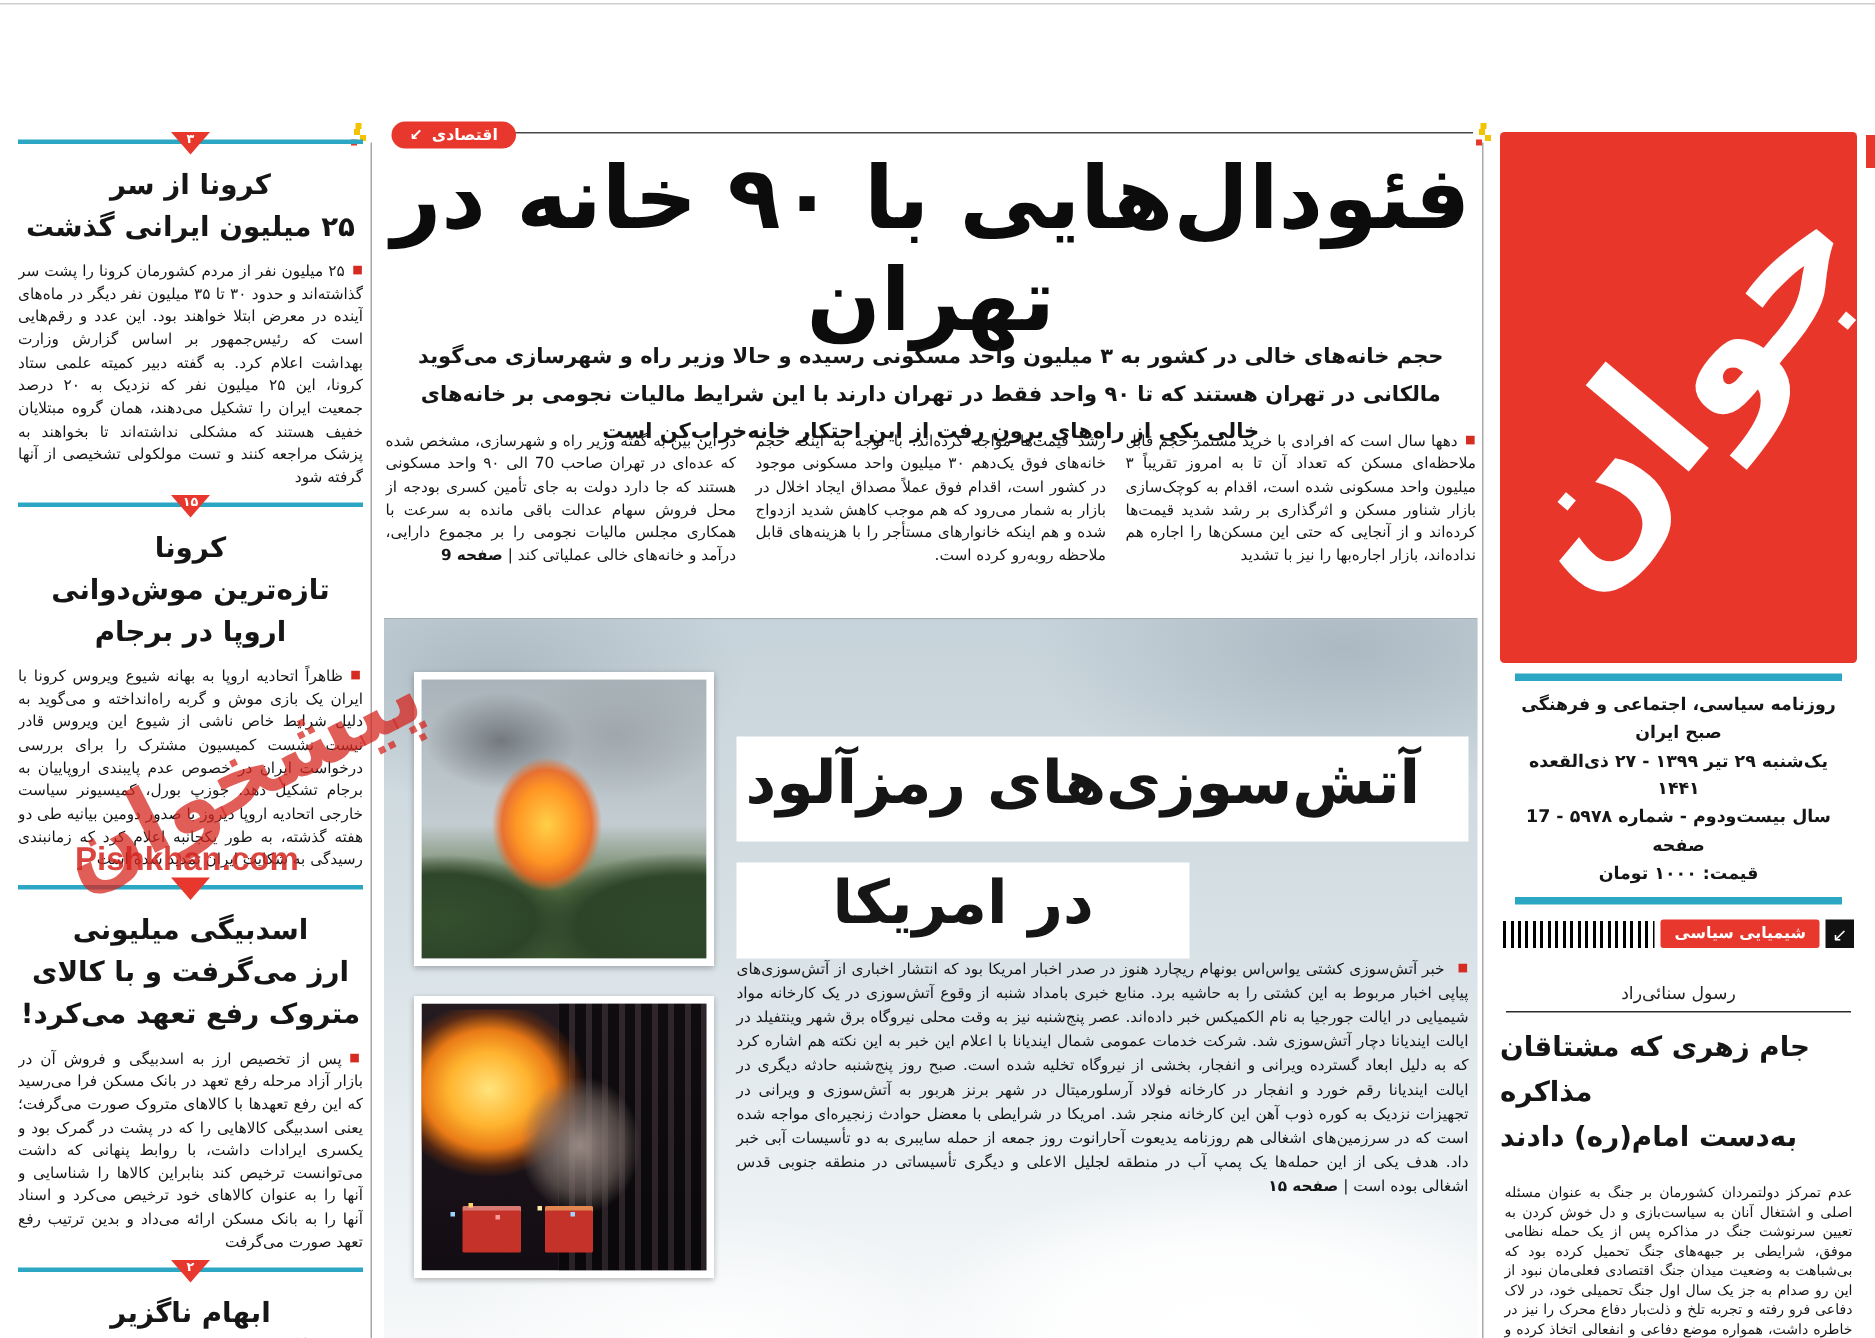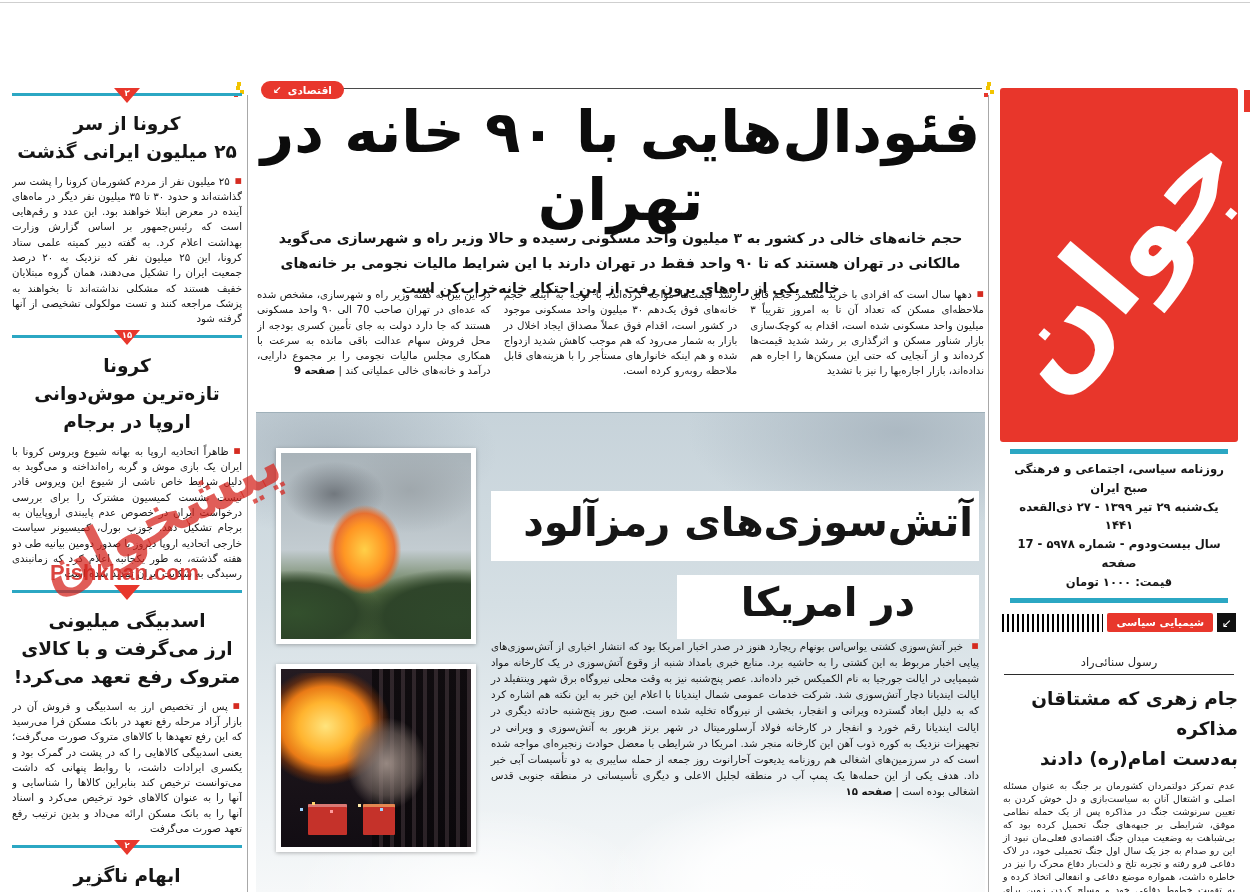--- a/index.html
+++ b/index.html
@@ -24,22 +24,22 @@
   .mast-info { text-align:center; font-size:11.6px; font-weight:bold; line-height:1.62; padding:0 6px; }
   .note-head { display:flex; align-items:center; gap:4px; margin:10px 2px 0; }
   .arrow-sq { width:19px; height:19px; background:#111; color:#fff; font-size:12px;
               display:flex; align-items:center; justify-content:center; flex:0 0 auto; }
   .note-badge { background:#e8372c; color:#fff; font-size:10.5px; font-weight:bold;
                 padding:3px 9px 4px; border-radius:2px; white-space:nowrap; }
   .barcode { flex:1; height:18px;
              background:repeating-linear-gradient(90deg,#000 0 2px,#fff 2px 5px); }
   .note-author { text-align:center; font-size:11.5px; margin:23px 0 5px; color:#222; }
   .note-hr { border:0; border-top:1.5px solid #2b2b2b; margin:0 4px; }
-  .note-title { font-weight:bold; font-size:18.5px; text-align:right; line-height:1.6;
-                margin:9px 0 7px; white-space:pre-line; }
+  .note-title { font-weight:bold; font-size:18.5px; text-align:left; line-height:1.6;
+                margin:9px 0 17px; white-space:pre-line; }
   .note-body { font-size:9.4px; line-height:1.38; text-align:justify; padding:0 3px;
                height:158px; overflow:hidden; }
   .pageref { font-weight:bold; }
 
   
   .leftcol { position:absolute; left:12px; top:84px; width:230px; height:808px; overflow:hidden; }
   .divider { position:relative; height:17px; margin:3px 0 2px; }
   .divider .line { position:absolute; top:6px; left:0; right:0; height:2.5px; background:#2ba7c3; }
   .divider .tri { position:absolute; left:50%; top:1px; transform:translateX(-50%);
                   width:0; height:0; border-left:13px solid transparent;
@@ -99,21 +99,21 @@
   .p2-glow { position:absolute; left:-8%; top:2%; width:75%; height:75%;
     background:radial-gradient(ellipse 50% 48% at 42% 40%, #ffe47d 0%, #ffb42f 38%, #e97a16 62%, rgba(130,55,12,.55) 80%, rgba(0,0,0,0) 92%); }
   .p2-smoke { position:absolute; left:28%; top:18%; width:55%; height:70%;
     background:radial-gradient(ellipse 48% 46% at 50% 50%, rgba(166,150,142,.9) 0%, rgba(120,106,100,.6) 55%, rgba(0,0,0,0) 80%); }
   .p2-truck { position:absolute; bottom:7%; height:17%; background:#c5322a; border-radius:1px; }
   .p2-truck.t1 { left:14%; width:21%; box-shadow:inset 0 3px 0 rgba(255,255,255,.35); }
   .p2-truck.t2 { left:43%; width:17%; box-shadow:inset 0 3px 0 rgba(255,220,120,.5); }
   .p2-lights { position:absolute; bottom:20%; left:10%; width:3px; height:3px; background:#9fd4ff;
     box-shadow:12px -6px 0 #ffd36b, 30px 2px 0 #ff9c9c, 58px -4px 0 #ffe9a8, 80px 0 0 #9fd4ff; }
 
-  .fire-head { position:absolute; top:78px; right:6px; width:488px; text-align:right; }
+  .fire-head { position:absolute; top:78px; right:6px; width:488px; text-align:left; }
   .fh-line1 { display:block; background:#fff; padding:8px 6px 16px; font-size:40px; font-weight:bold; }
   .fh-line2 { display:inline-block; background:#fff; margin-top:14px; padding:4px 64px 14px;
               font-size:40px; font-weight:bold; }
   .fire-body { position:absolute; top:226px; right:6px; width:488px; font-size:10.2px;
                line-height:1.58; text-align:justify; }
 </style>
 </head>
 <body>
 
 <div class="top-rule"></div>

